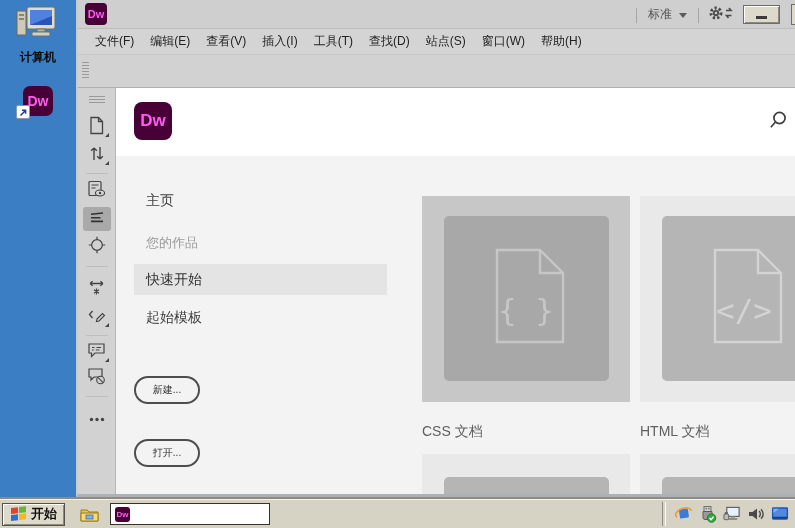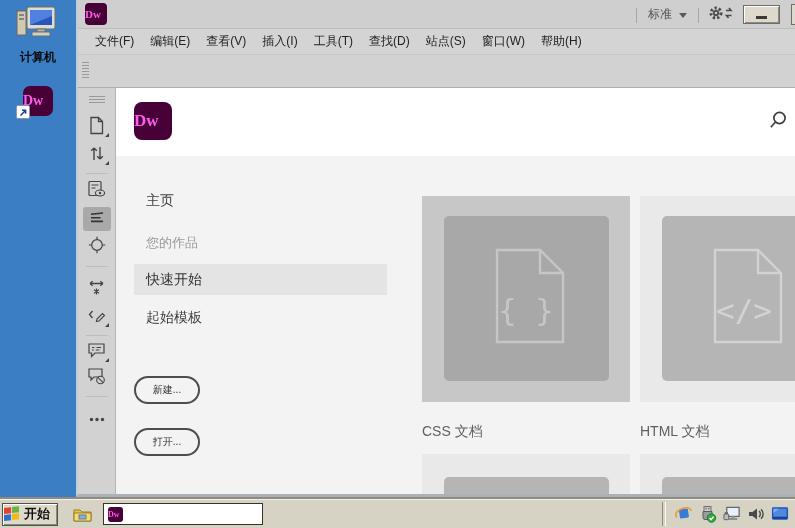--- a/index.html
+++ b/index.html
@@ -4,22 +4,22 @@
 <style>
   html,body{margin:0;padding:0;background:#222;}
   .stage{position:relative;width:795px;height:528px;overflow:hidden;
          font-family:"Liberation Sans",sans-serif;-webkit-font-smoothing:antialiased;}
   
   .desktop{position:absolute;inset:0;background:#3b7ec4;}
   .desk-icon{position:absolute;text-align:center;cursor:default;}
   .icon-computer{left:6px;top:5px;width:64px;}
   .icon-computer .cap{margin-top:2px;font:bold 12px "DejaVu Sans Mono",monospace;color:#0b0b0b;}
   .icon-dw{left:2px;top:86px;width:72px;}
-  .dw-tile{background:#470137;color:#ff5bf1;font-weight:bold;display:flex;align-items:center;justify-content:flex-start;
-           font-family:Liberation Serif, serif;letter-spacing:0;}
+  .dw-tile{background:#470137;color:#ff5bf1;font-weight:bold;display:flex;align-items:center;justify-content:center;
+           font-family:Liberation Sans, sans-serif;letter-spacing:0;}
   .dw-tile-desk{width:30px;height:30px;border-radius:7px;font-size:14px;margin:0 auto;position:relative;}
   .shortcut-badge{position:absolute;left:-7px;bottom:-3px;width:12px;height:12px;background:#fff;
                   border:1px solid #8899aa;border-radius:2px;display:flex;align-items:center;justify-content:center;}
   .icon-dw .cap{margin-top:5px;background:#0a2a6e;color:#fff;font:bold 11px "DejaVu Sans Mono",monospace;
                 line-height:13px;padding:1px 2px;}
   
   .dw-window{position:absolute;left:76px;top:0;width:717px;height:494px;
              border-left:2px solid #c3cdd4;border-bottom:3px solid #aab2b8;
              display:flex;flex-direction:column;background:#d2d2d2;}
   .titlebar{height:28px;background:#cfcfcf;display:flex;align-items:center;border-bottom:1px solid #bdbdbd;flex:none;}
@@ -77,21 +77,21 @@
   .css .tile-glyph{color:#c6c6c6;}
   .html .tile-glyph{color:#d3d3d3;}
   .card-labels{display:flex;gap:10px;margin-top:21px;}
   .card-label{width:208px;font-size:14px;color:#5f5f5f;flex:none;}
   .card-row.row2{margin-top:13px;}
   .row2 .card{height:60px;}
   .row2 .tile{margin-top:23px;}
   
   .taskbar{position:absolute;left:0;bottom:0;width:100%;height:28px;background:#d6d2c4;
            border-top:1px solid #f3f1e9;box-shadow:0 -2px 0 #8f8b80;display:flex;align-items:center;}
-  .start-btn{margin-left:2px;height:23px;padding:0 7px 0 0;display:flex;align-items:center;gap:3px;
+  .start-btn{margin-left:2px;height:23px;padding:0 7px 0 7px;display:flex;align-items:center;gap:3px;
              background:#ded acb;background:#dedacb;border:1px solid #54524a;
              box-shadow:inset 1px 1px 0 #fff,inset -1px -1px 0 #8d897c;
              font:bold 13px "Liberation Sans",sans-serif;color:#111;}
   .quick-folder{margin-left:15px;display:flex;align-items:center;}
   .task-btn{margin-left:11px;height:22px;width:160px;background:#fff;border:1px solid #35332c;
             box-shadow:inset 0 0 0 1px #fff;display:flex;align-items:center;gap:6px;padding:0 4px;box-sizing:border-box;
             font:bold 12px "DejaVu Sans Mono",monospace;color:#000;white-space:nowrap;overflow:hidden;}
   .dw-tile-task{width:15px;height:15px;border-radius:3px;font-size:8px;flex:none;}
   .tray{margin-left:auto;display:flex;align-items:center;gap:6px;padding:0 6px 0 7px;}
   .tray-sep{width:2px;height:24px;border-left:1px solid #8f8b80;border-right:1px solid #fbfaf4;margin-right:3px;}
@@ -299,21 +299,21 @@
           </div>
         </div>
 
         <div class="welcome-body">
           <div class="nav-item" style="top:36px;font-family:Liberation Mono, monospace;">主页</div>
           <div class="nav-item nav-muted" style="top:78px;">您的作品</div>
           <div class="nav-active">快速开始</div>
           <div class="nav-item" style="top:153px;">起始模板</div>
 
           <button class="pill-btn" style="top:220px;">新建...</button>
-          <button class="pill-btn" style="top:272px;">打开...</button>
+          <button class="pill-btn" style="top:283px;">打开...</button>
 
           <div class="cards">
             <div class="card-row">
               <div class="card css">
                 <div class="tile">
                   <svg class="page-svg" width="78" height="96" viewBox="0 0 78 96">
                     <path d="M10 2 h43 l23 23 v69 H10 z" fill="none" stroke-width="2.4"></path>
                     <path d="M53 2 v23 h23" fill="none" stroke-width="2.4"></path>
                   </svg>
                   <div class="tile-glyph">{ }</div>

